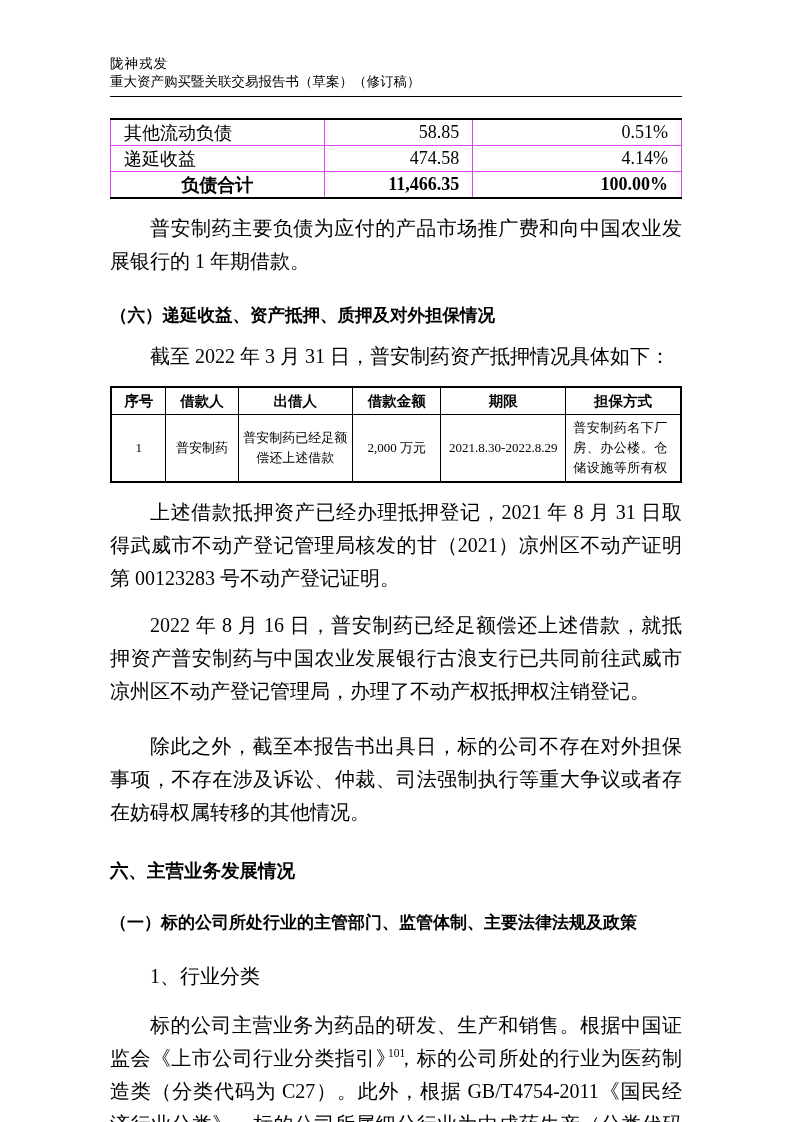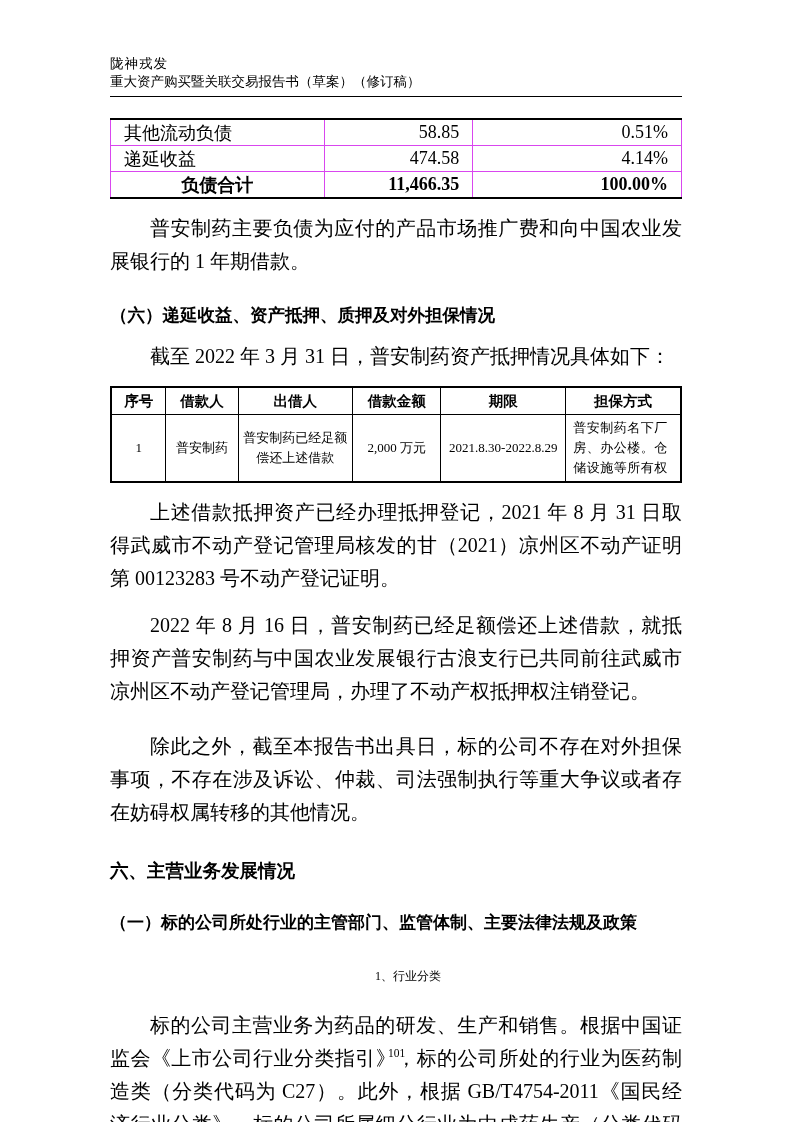--- a/index.html
+++ b/index.html
@@ -50,21 +50,21 @@
   .h-sec1 {
     font-family: "Liberation Sans", "DejaVu Sans", sans-serif;
     font-weight: bold; font-size: 18.5px; margin: 28px 0 0 0; line-height: 28px;
   }
   .h-sec2 {
     font-family: "Liberation Sans", "DejaVu Sans", sans-serif;
     font-weight: bold; font-size: 17px; margin: 14px 0 0 0;
     line-height: 47px; text-align: justify;
   }
   .h-item {
-    font-size: 12px; margin: 14px 0 16px 0; text-indent: 2em; line-height: 33px; text-align: center;
+    font-size: 20px; margin: 14px 0 16px 0; text-indent: 2em; line-height: 33px;
   }
   .mt12 { margin-top: 12px; } .mt13 { margin-top: 13px; }
   .mt14 { margin-top: 14px; } .mt22 { margin-top: 22px; }
 
   
   .t2 { margin-top: 13px; border: 2px solid #000; }
   .t2 th {
     border: 1px solid #000; height: 26px;
     font-family: "Liberation Sans", "DejaVu Sans", sans-serif;
     font-weight: bold; font-size: 14.5px; text-align: center; padding: 0 8px;

